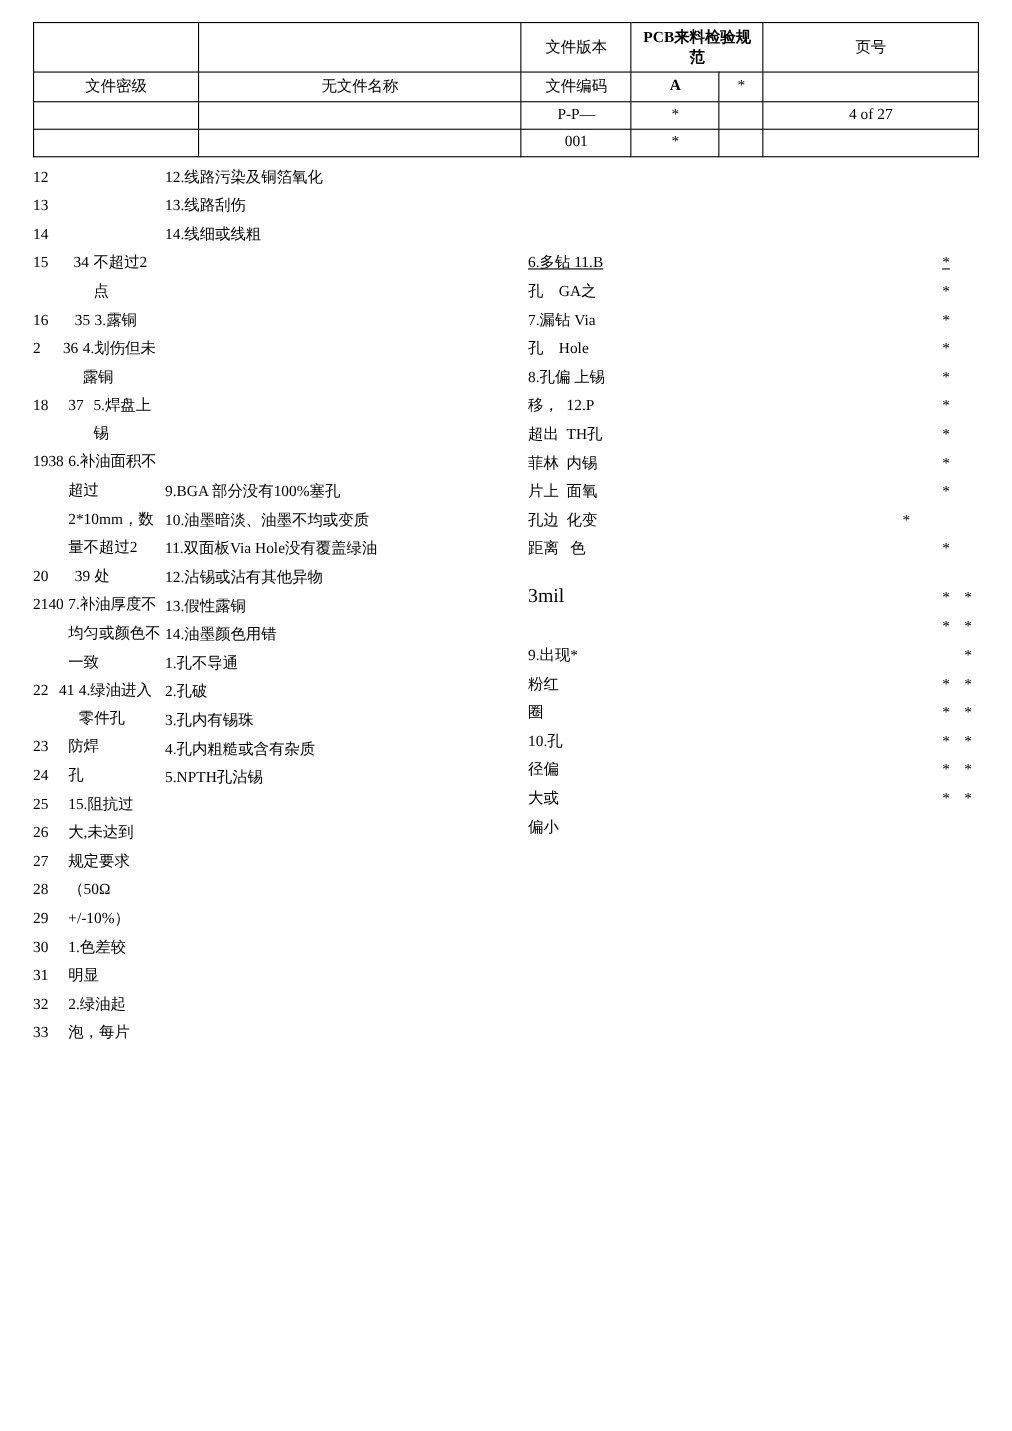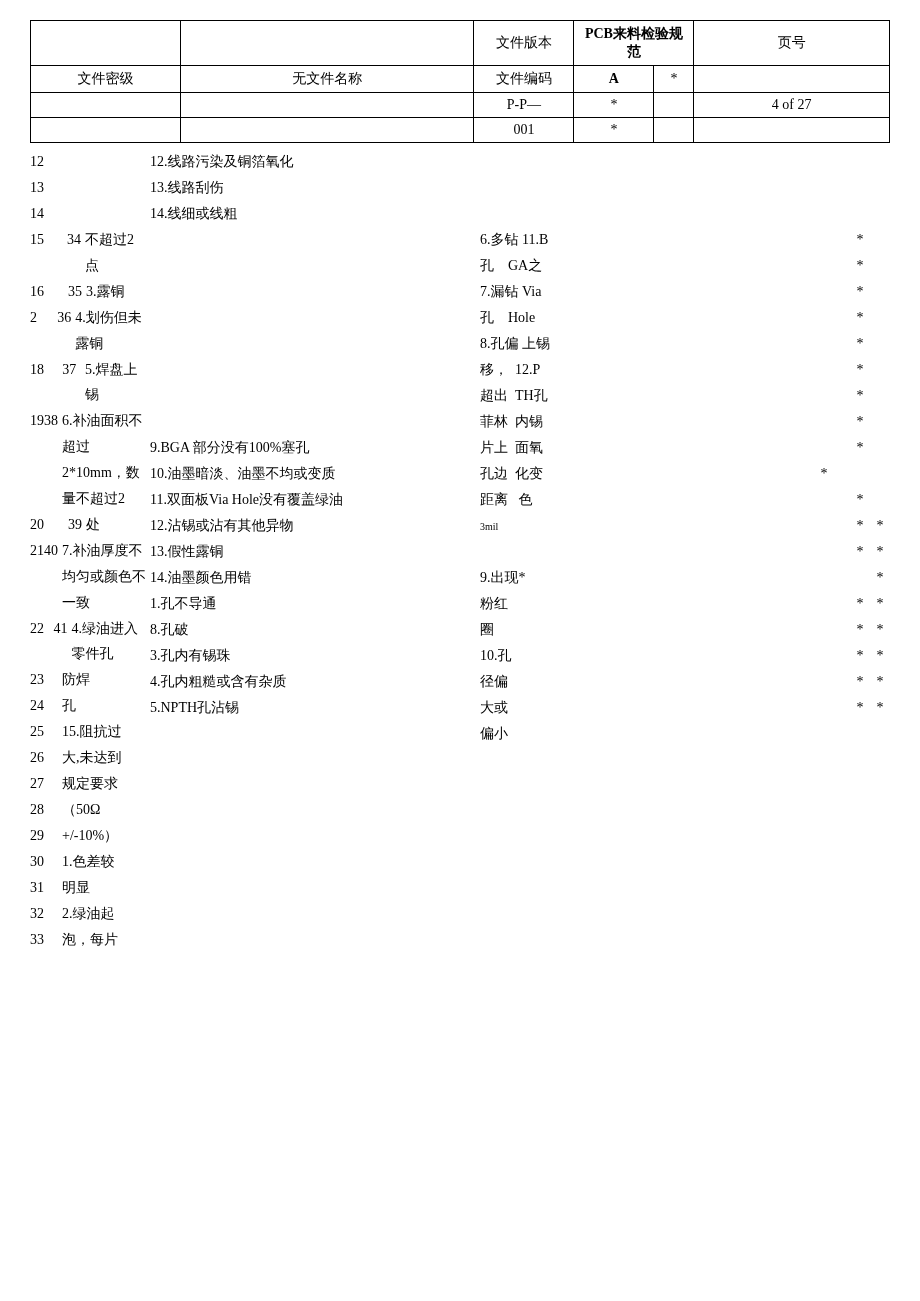--- a/index.html
+++ b/index.html
@@ -178,21 +178,21 @@
       <div class="line">&nbsp;</div>
       <div class="line">&nbsp;</div>
       <div class="line">&nbsp;</div>
       <div class="line">9.BGA 部分没有100%塞孔</div>
       <div class="line">10.油墨暗淡、油墨不均或变质</div>
       <div class="line">11.双面板Via Hole没有覆盖绿油</div>
       <div class="line">12.沾锡或沾有其他异物</div>
       <div class="line">13.假性露铜</div>
       <div class="line">14.油墨颜色用错</div>
       <div class="line">1.孔不导通</div>
-      <div class="line">8.孔破</div>
+      <div class="line">2.孔破</div>
       <div class="line">3.孔内有锡珠</div>
       <div class="line">4.孔内粗糙或含有杂质</div>
       <div class="line">5.NPTH孔沾锡</div>
     </div>
 
     <div style="flex:1; line-height:1.85;">
 
       <div style="display:flex; min-height:26px; align-items:baseline;">
         <span style="flex:1; font-size:14px;"></span>
         <span style="width:20px; text-align:center; font-size:14px;"></span>
@@ -201,21 +201,21 @@
       <div style="display:flex; min-height:26px; align-items:baseline;">
         <span style="flex:1; font-size:14px;"></span>
         <span style="width:20px; text-align:center; font-size:14px;"></span>
         <span style="width:20px; text-align:center; font-size:14px;"></span>
       </div>
       <div style="display:flex; min-height:26px; align-items:baseline;">
         <span style="flex:1; font-size:14px;"></span>
         <span style="width:20px; text-align:center; font-size:14px;"></span>
         <span style="width:20px; text-align:center; font-size:14px;"></span>
       </div>
-      <div style="display:flex; min-height:26px; align-items:flex-end;">
+      <div style="display:flex; min-height:26px; align-items:flex-end;text-decoration:underline;">
         <span style="flex:1; font-size:14px;">6.多钻 11.B</span>
         <span style="width:20px; text-align:center; font-size:14px;">*</span>
         <span style="width:20px; text-align:center; font-size:14px;"></span>
       </div>
       <div style="display:flex; min-height:26px; align-items:baseline;">
         <span style="flex:1; font-size:14px;">孔&nbsp;&nbsp;&nbsp;&nbsp;GA之</span>
         <span style="width:20px; text-align:center; font-size:14px;">*</span>
         <span style="width:20px; text-align:center; font-size:14px;"></span>
       </div>
       <div style="display:flex; min-height:26px; align-items:baseline;">
@@ -257,21 +257,21 @@
         <span style="flex:1; font-size:14px;">孔边&nbsp;&nbsp;化变</span>
         <span style="width:20px; text-align:center; font-size:14px;">*</span>
         <span style="width:20px; text-align:center; font-size:14px;"></span>
       </div>
       <div style="display:flex; min-height:26px; align-items:baseline;">
         <span style="flex:1; font-size:14px;">距离&nbsp;&nbsp;&nbsp;色</span>
         <span style="width:20px; text-align:center; font-size:14px;">*</span>
         <span style="width:20px; text-align:center; font-size:14px;"></span>
       </div>
       <div style="display:flex; min-height:26px; align-items:baseline;">
-        <span style="flex:1; font-size:10px;">3mil</span>
+        <span style="flex:1; font-size:18px;margin-top:12px;">3mil</span>
         <span style="width:20px; text-align:center; font-size:14px;">*</span>
         <span style="width:20px; text-align:center; font-size:14px;">*</span>
       </div>
       <div style="display:flex; min-height:26px; align-items:baseline;">
         <span style="flex:1; font-size:14px;"></span>
         <span style="width:20px; text-align:center; font-size:14px;">*</span>
         <span style="width:20px; text-align:center; font-size:14px;">*</span>
       </div>
       <div style="display:flex; min-height:26px; align-items:baseline;">
         <span style="flex:1; font-size:14px;">9.出现*</span>

